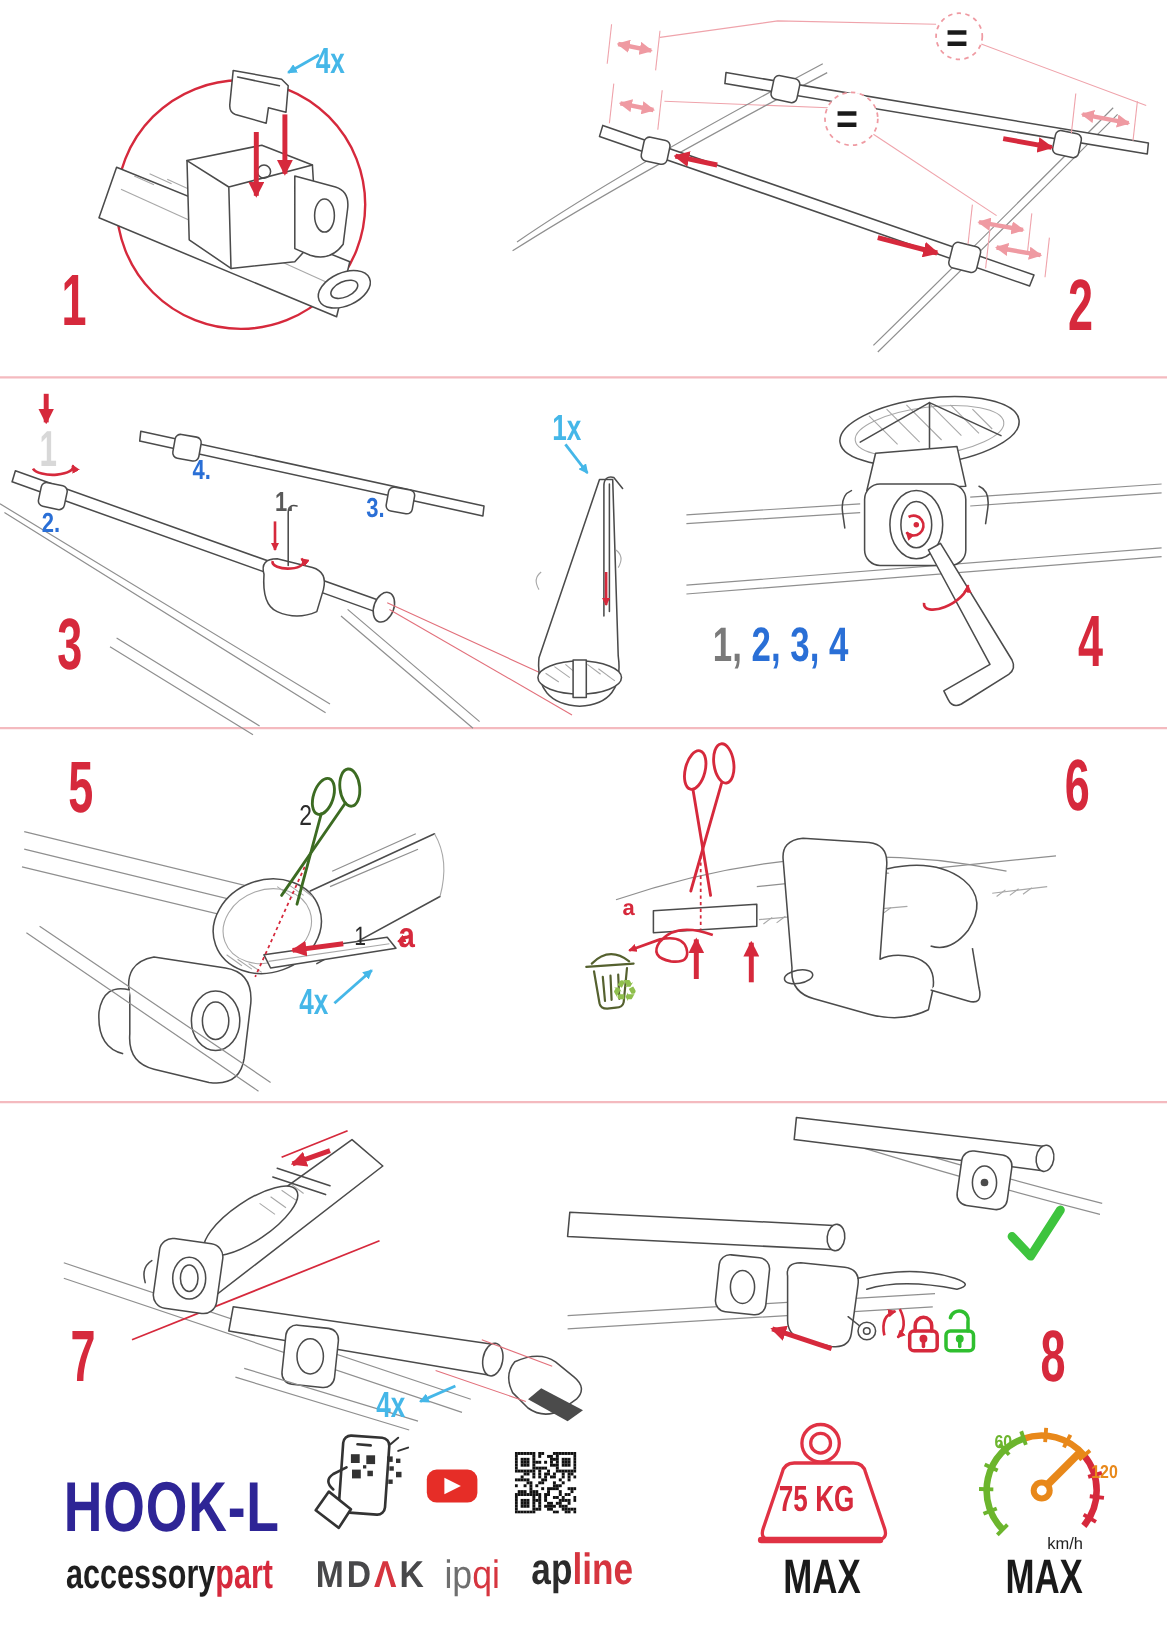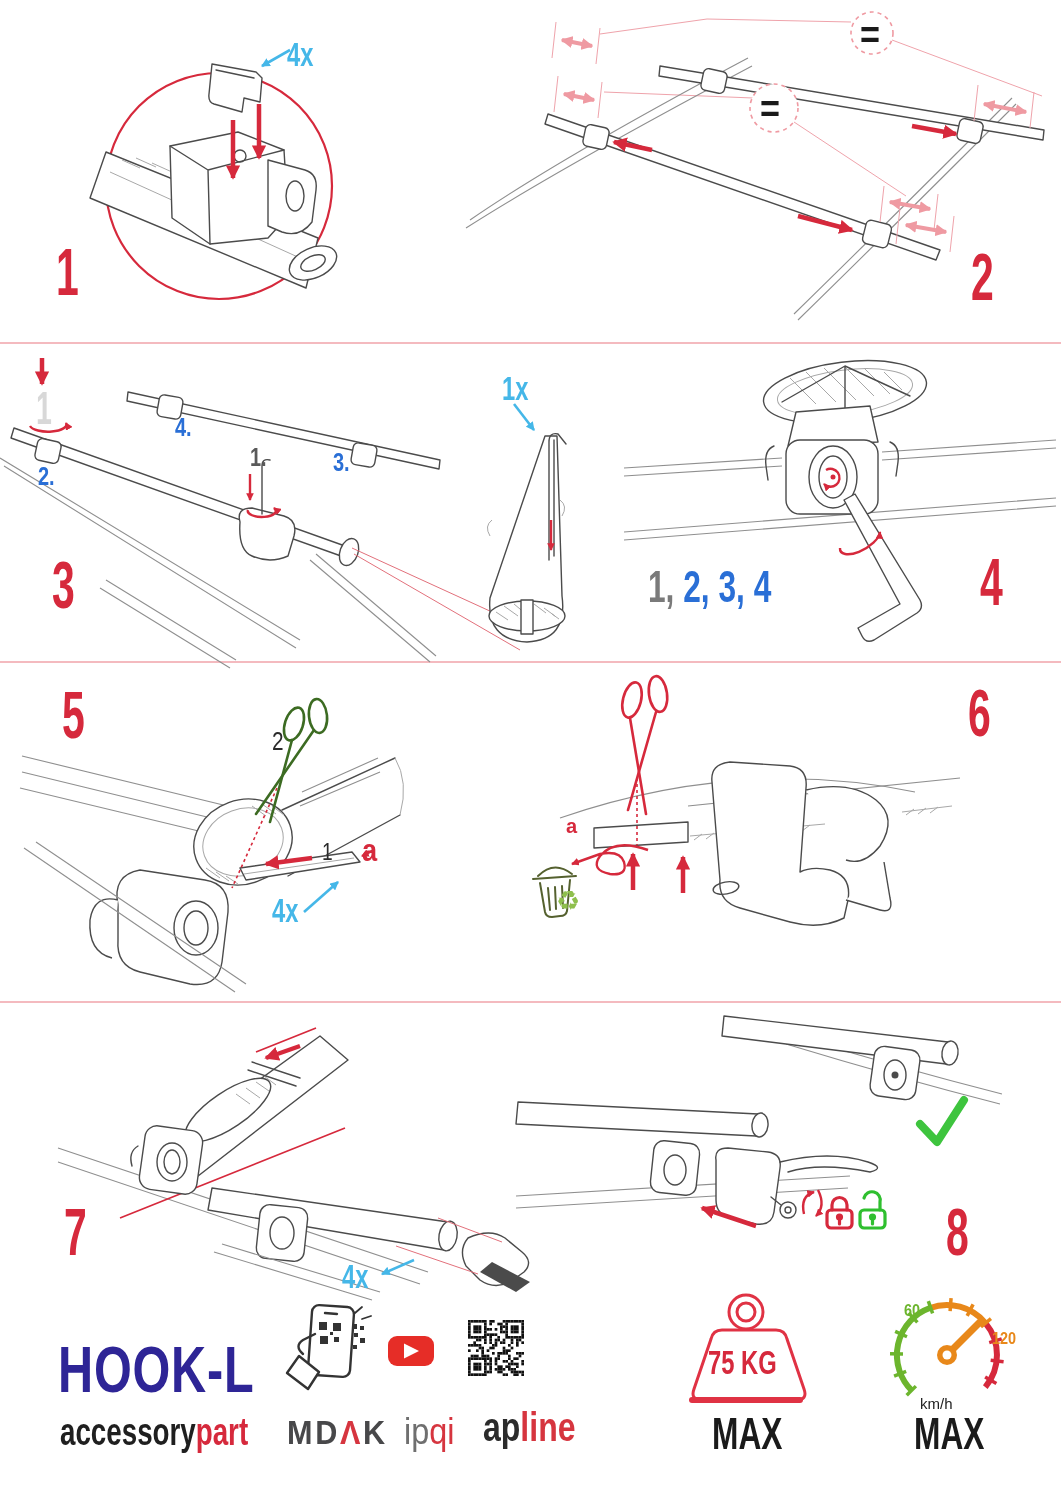--- a/index.html
+++ b/index.html
@@ -407,21 +407,21 @@
 <div class="t brand" style="left:60px;top:1413px"><span class="b1">accessory</span><span class="b2">part</span></div>
 
 <div class="t mdak" style="left:287px;top:1415px"><span>MD</span><span class="caret">Λ</span><span>K</span></div>
 <div class="t ipqi" style="left:404px;top:1414px"><span class="g">ip</span><span class="r">qi</span></div>
 <div class="t apline" style="left:483px;top:1407px"><span class="g">ap</span><span class="r">line</span></div>
 
 <div class="t kg" style="left:708px;top:1346px">75 KG</div>
 <div class="t max" style="left:712px;top:1412px">MAX</div>
 <div class="t speed-lo" style="left:904px;top:1302px">60</div>
 <div class="t speed-hi" style="left:992px;top:1330px">120</div>
-<div class="t unit" style="left:920px;top:1396px">km/h</div>
+<div class="t unit" style="left:952px;top:1396px">km/h</div>
 <div class="t max" style="left:914px;top:1412px">MAX</div>
 
 <div style="position:absolute;left:468px;top:1320px;width:56px;height:56px;" id="qr"><svg xmlns="http://www.w3.org/2000/svg" width="56" height="56">
         <rect x="0.00" y="0.00" width="2.67" height="2.67" fill="#111"></rect>
         <rect x="2.67" y="0.00" width="2.67" height="2.67" fill="#111"></rect>
         <rect x="5.33" y="0.00" width="2.67" height="2.67" fill="#111"></rect>
         <rect x="8.00" y="0.00" width="2.67" height="2.67" fill="#111"></rect>
         <rect x="10.67" y="0.00" width="2.67" height="2.67" fill="#111"></rect>
         <rect x="13.33" y="0.00" width="2.67" height="2.67" fill="#111"></rect>
         <rect x="16.00" y="0.00" width="2.67" height="2.67" fill="#111"></rect>

